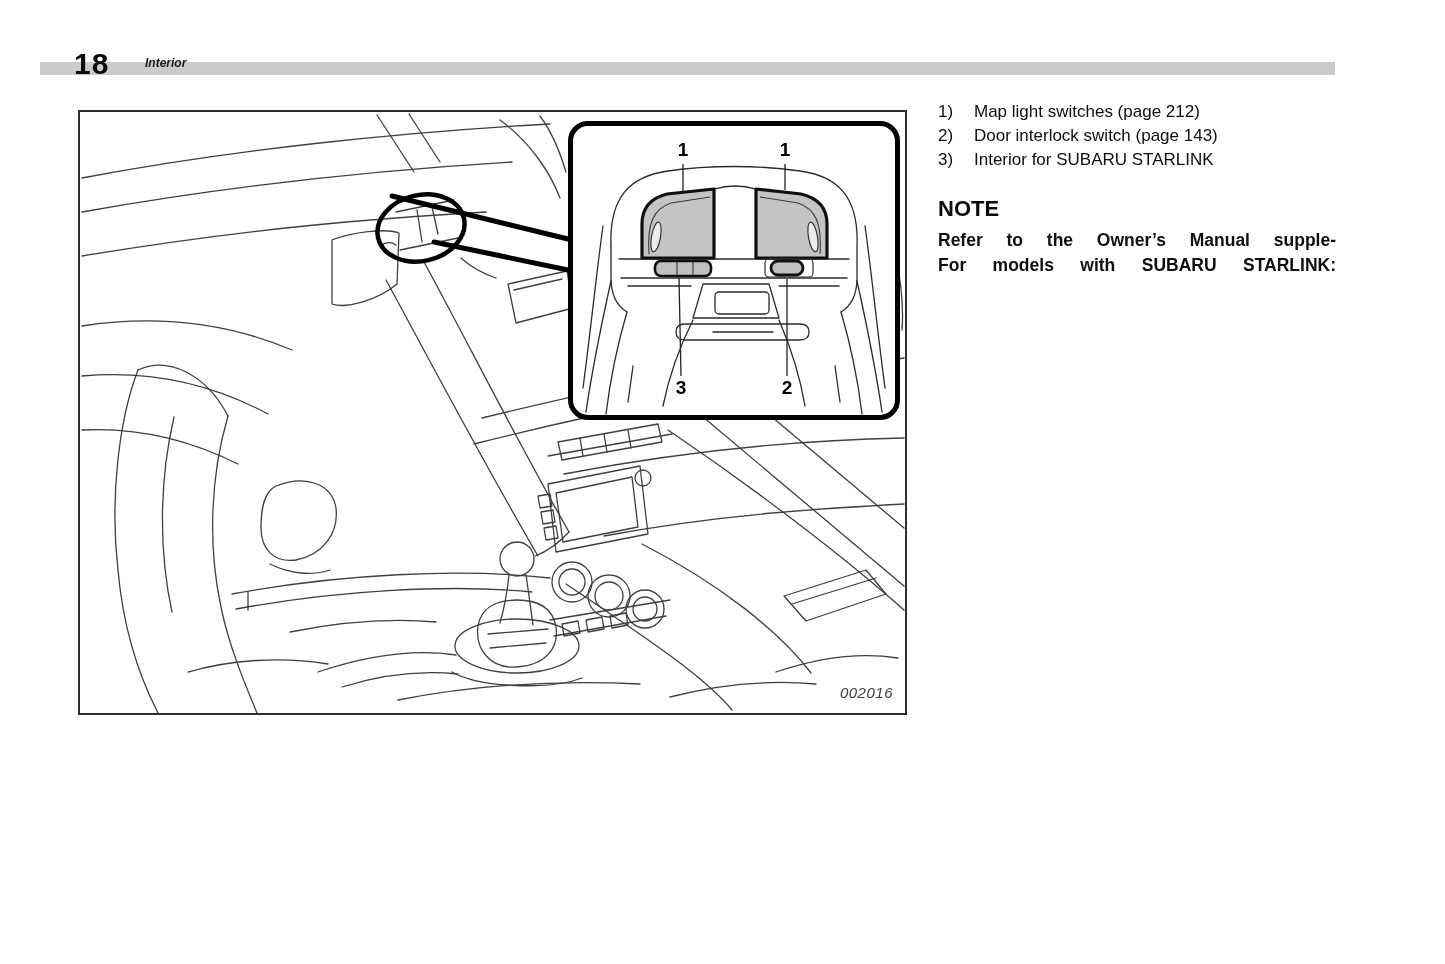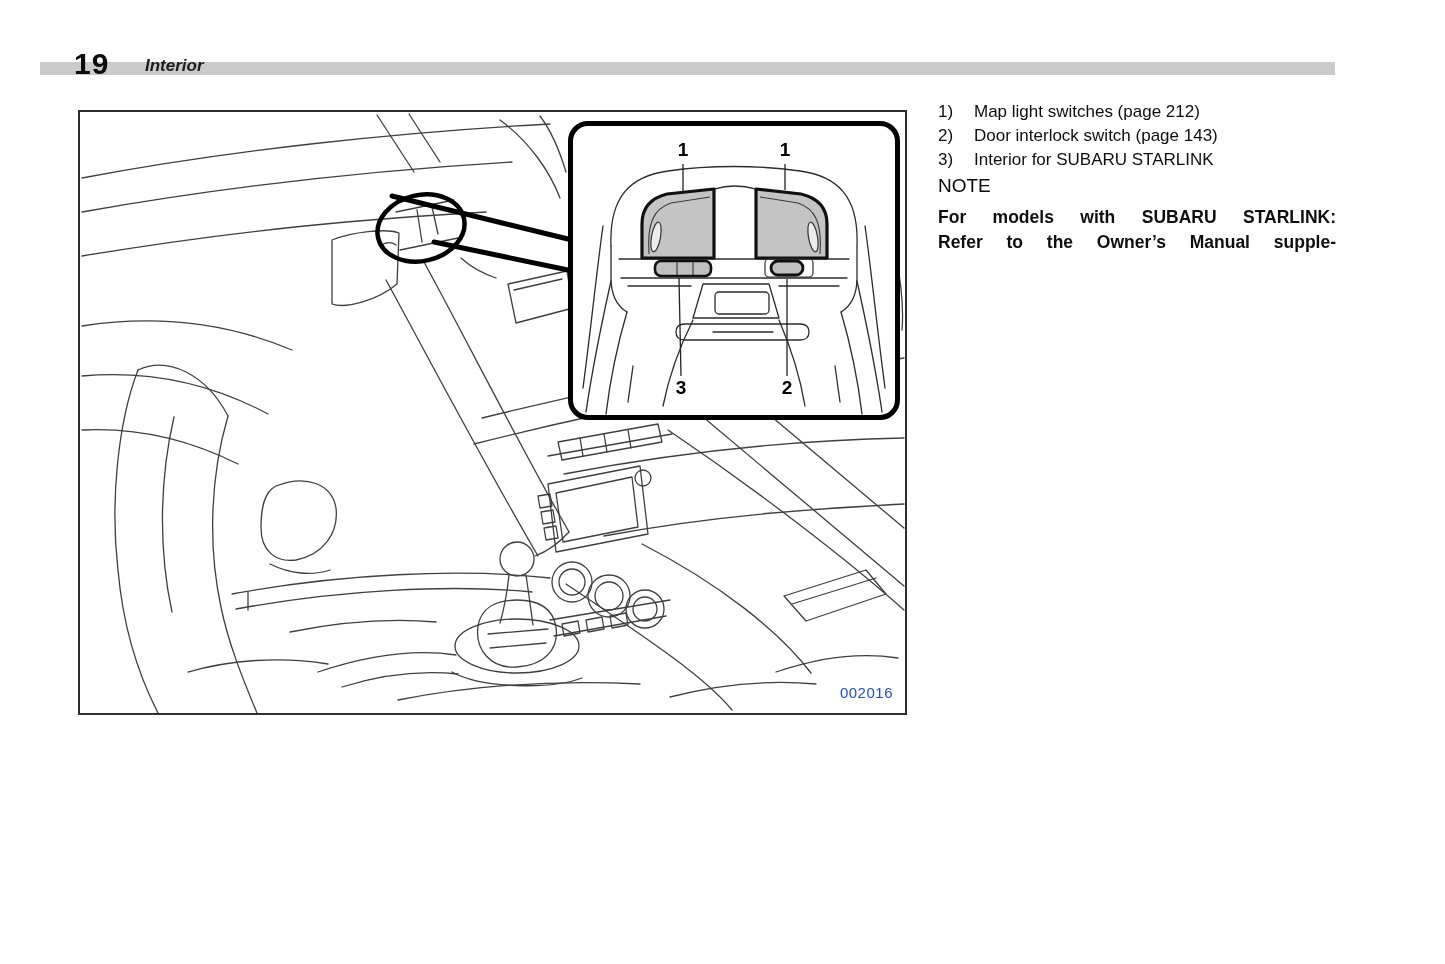--- a/index.html
+++ b/index.html
@@ -3,45 +3,45 @@
 <meta charset="utf-8">
 <style>
   html,body{margin:0;padding:0;background:#ffffff;}
   .page{
     position:relative;width:1445px;height:964px;background:#fff;
     font-family:"Liberation Sans",sans-serif;color:#111;overflow:hidden;
   }
   
   .hdr-bar{position:absolute;left:40px;top:62px;width:1295px;height:13px;background:#cbcbcb;}
   .hdr-num{position:absolute;left:74px;top:47px;font-size:30px;font-weight:bold;color:#0c0c0c;letter-spacing:1px;z-index:2;}
-  .hdr-sec{position:absolute;left:145px;top:56px;font-size:17px;font-weight:bold;font-style:italic;color:#1c1c1c;z-index:2;}
+  .hdr-sec{position:absolute;left:145px;top:56px;font-size:12px;font-weight:bold;font-style:italic;color:#1c1c1c;z-index:2;}
   
   .figure{position:absolute;left:78px;top:110px;width:825px;height:601px;border:2px solid #2e2e2e;background:#fff;}
   .figure svg.main{position:absolute;left:0;top:0;z-index:1;}
-  .fig-code{position:absolute;right:12px;bottom:12px;font-size:15px;color:#1d4ed8;z-index:3;letter-spacing:.5px;}
+  .fig-code{position:absolute;right:12px;bottom:12px;font-size:15px;color:#404040;z-index:3;letter-spacing:.5px;font-style:italic;}
   .callout{position:absolute;left:488px;top:9px;width:322px;height:289px;border:5px solid #000;border-radius:20px;background:#fff;z-index:2;}
   .callout svg{position:absolute;left:0;top:0;}
   .cl-label{position:absolute;transform:translateX(-50%);font-size:19px;font-weight:bold;color:#000;}
   
   .rcol{position:absolute;left:938px;top:100px;width:400px;}
   .legend-row{display:flex;font-size:17px;line-height:24px;color:#0e0e0e;}
   .legend-num{width:36px;flex:0 0 36px;}
   .legend-text{flex:1;}
-  .note-h{margin-top:1px;font-size:19px;font-weight:normal;color:#0a0a0a;line-height:26px;}
+  .note-h{margin-top:24px;font-size:22px;font-weight:bold;color:#0a0a0a;line-height:26px;}
   .note-p{margin-top:6px;font-size:17.5px;font-weight:bold;color:#0e0e0e;line-height:24.5px;word-spacing:1px;}
   .note-line{width:398px;}
   .jl{text-align:justify;text-align-last:justify;}
 </style>
 </head>
 <body>
 
 <div class="page">
 
   <div class="hdr-bar"></div>
-  <div class="hdr-num">19</div>
+  <div class="hdr-num">18</div>
   <div class="hdr-sec">Interior</div>
 
   <div class="figure">
 
     <svg class="main" width="825" height="601" viewBox="0 0 825 601">
       <g stroke="#3f3f3f" stroke-width="1.3" fill="none" stroke-linecap="round" stroke-linejoin="round">
 
         <path d="M2,66 C150,38 320,20 470,12"></path>
         <path d="M2,100 C160,72 300,58 432,50"></path>
         <path d="M2,144 C170,116 300,106 406,100"></path>
@@ -217,18 +217,18 @@
       <span class="legend-num">2)</span>
       <span class="legend-text">Door interlock switch (page 143)</span>
     </div>
     <div class="legend-row">
       <span class="legend-num">3)</span>
       <span class="legend-text">Interior for SUBARU STARLINK</span>
     </div>
 
     <div class="note-h">NOTE</div>
     <div class="note-p">
+      <div class="note-line jl">Refer to the Owner’s Manual supple-</div>
       <div class="note-line jl">For models with SUBARU STARLINK:</div>
-      <div class="note-line jl">Refer to the Owner’s Manual supple-</div>
     </div>
   </div>
 
 </div>
 
 </body></html>

